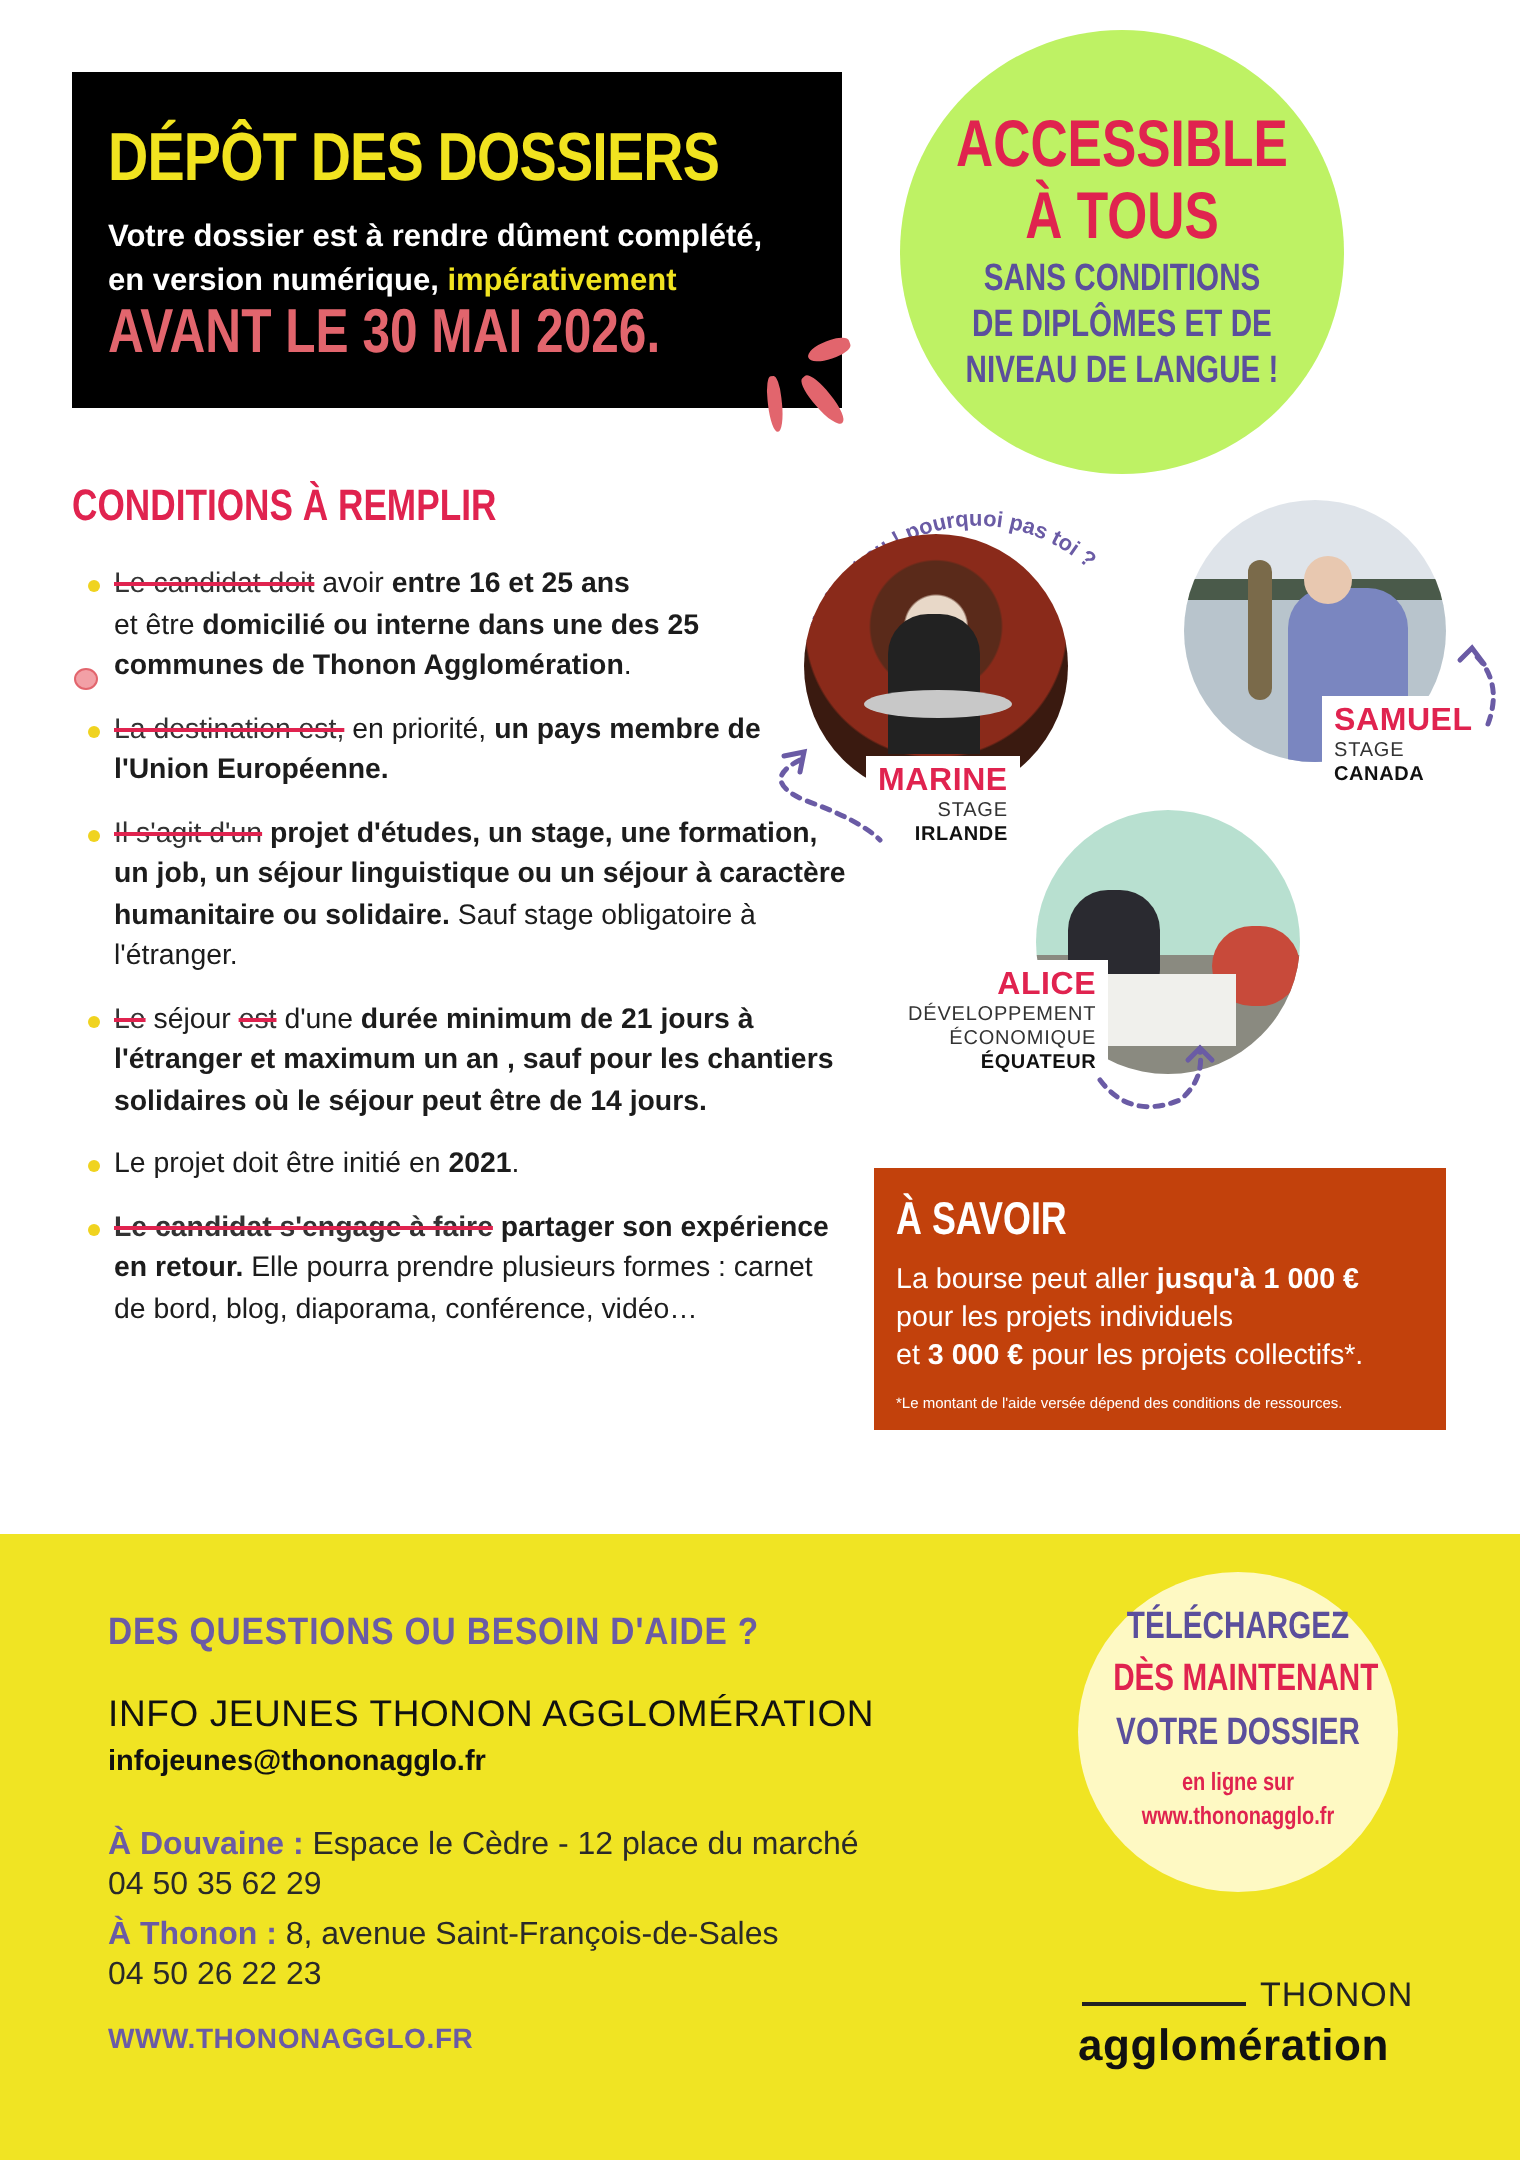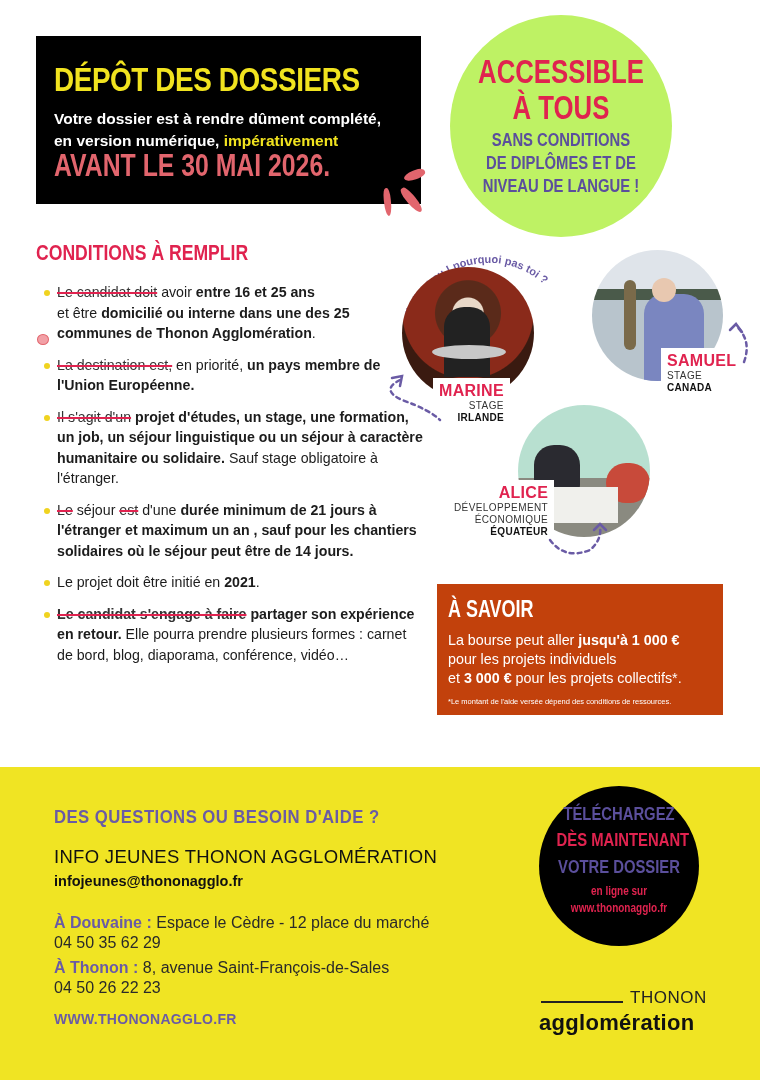--- a/index.html
+++ b/index.html
@@ -90,21 +90,21 @@
     left:54px; top:806px; font-size:19px; font-weight:bold; color:#6a5ba5;
     transform:scaleX(0.88); transform-origin:left; white-space:nowrap; letter-spacing:0.5px;
   }
   #org { left:54px; top:846px; font-size:18.5px; color:#111; white-space:nowrap; letter-spacing:0.3px; }
   #email { left:54px; top:873px; font-size:14.5px; font-weight:bold; color:#111; white-space:nowrap; }
   .addr { left:54px; font-size:16px; color:#2a2a2a; white-space:nowrap; }
   .addr .lbl { color:#6a5ba5; font-weight:bold; }
   #www { left:54px; top:1011px; font-size:14px; font-weight:bold; color:#6a5ba5; white-space:nowrap; letter-spacing:0.3px; }
 
   #dl {
-    left:539px; top:786px; width:160px; height:160px; border-radius:50%; background:#000000;
+    left:539px; top:786px; width:160px; height:160px; border-radius:50%; background:#fef9c3;
   }
   #dl div { position:absolute; width:100%; text-align:center; font-weight:bold; white-space:nowrap; }
   #dl .d1 { top:17px; font-size:19px; color:#5b4f9c; transform:scaleX(0.78); }
   #dl .d2 { top:43px; font-size:19px; color:#e0234f; transform:scaleX(0.78); }
   #dl .d3 { top:70px; font-size:19px; color:#5b4f9c; transform:scaleX(0.78); }
   #dl .d4 { top:98px; font-size:12.5px; color:#e0234f; transform:scaleX(0.8); }
   #dl .d5 { top:115px; font-size:12.5px; color:#e0234f; transform:scaleX(0.8); }
 
   #logo-line { left:541px; top:1001px; width:82px; height:1.5px; background:#222; }
   #logo-top { left:630px; top:988px; font-size:17px; color:#222; letter-spacing:0.5px; }

